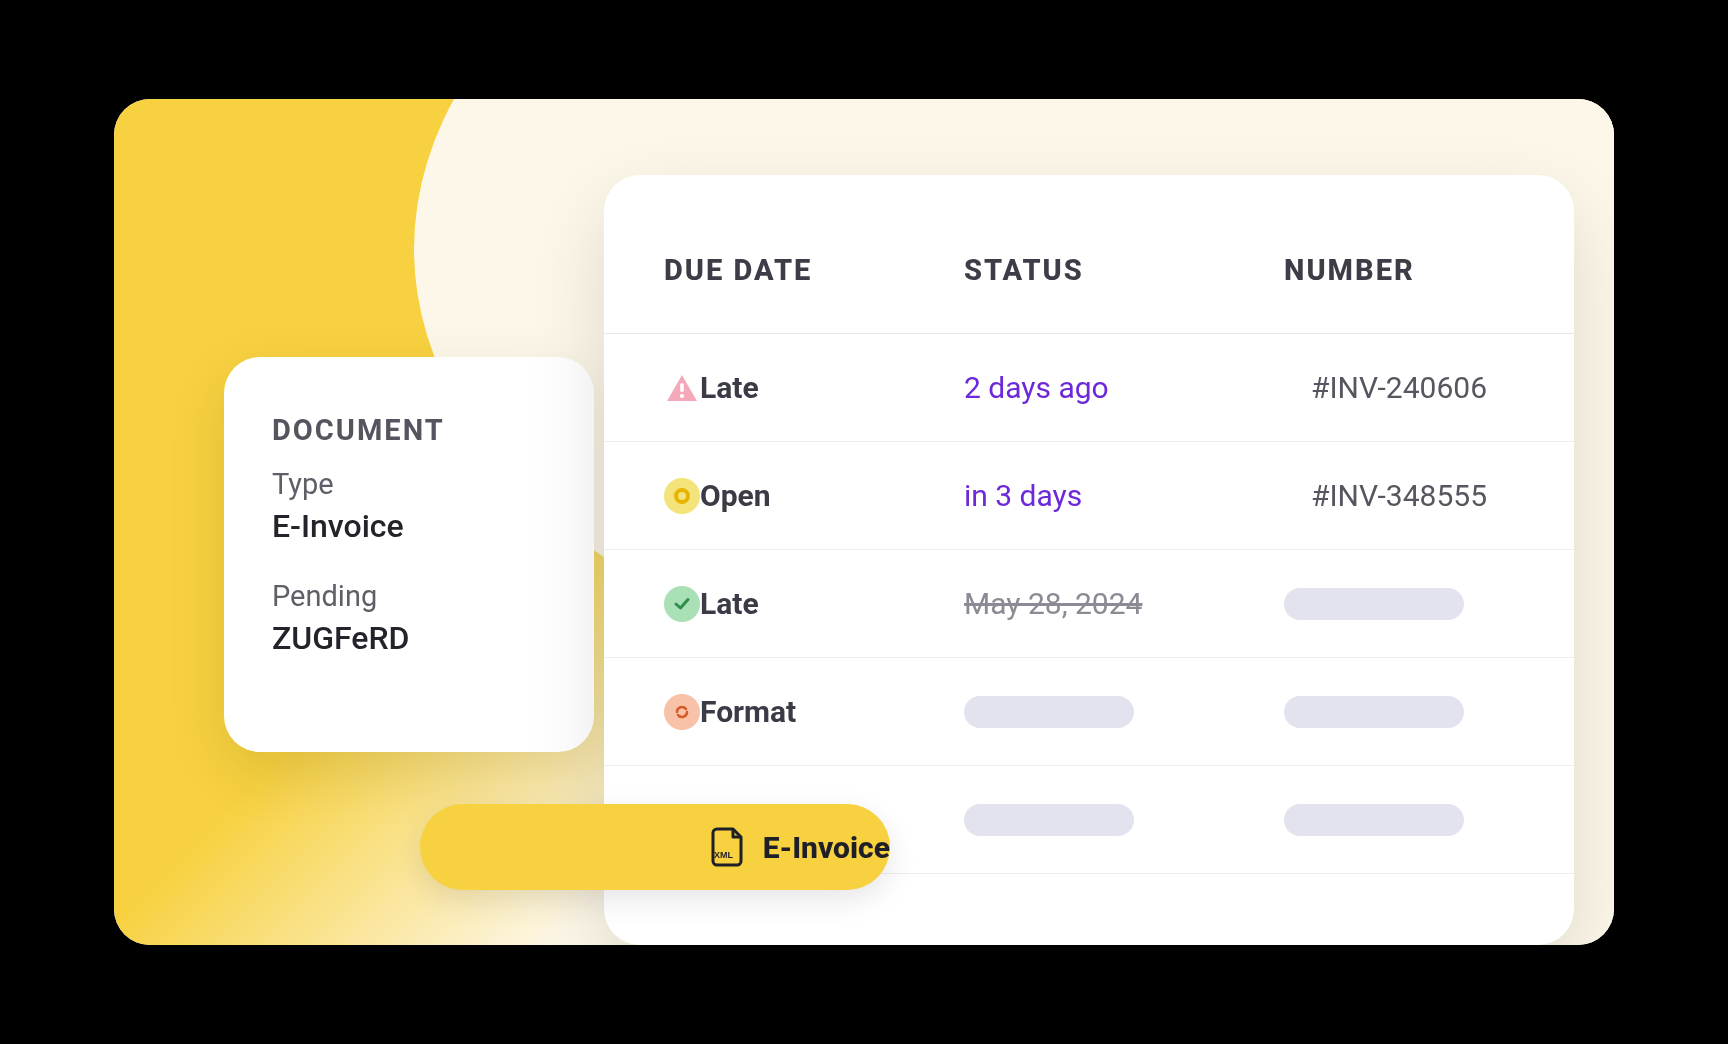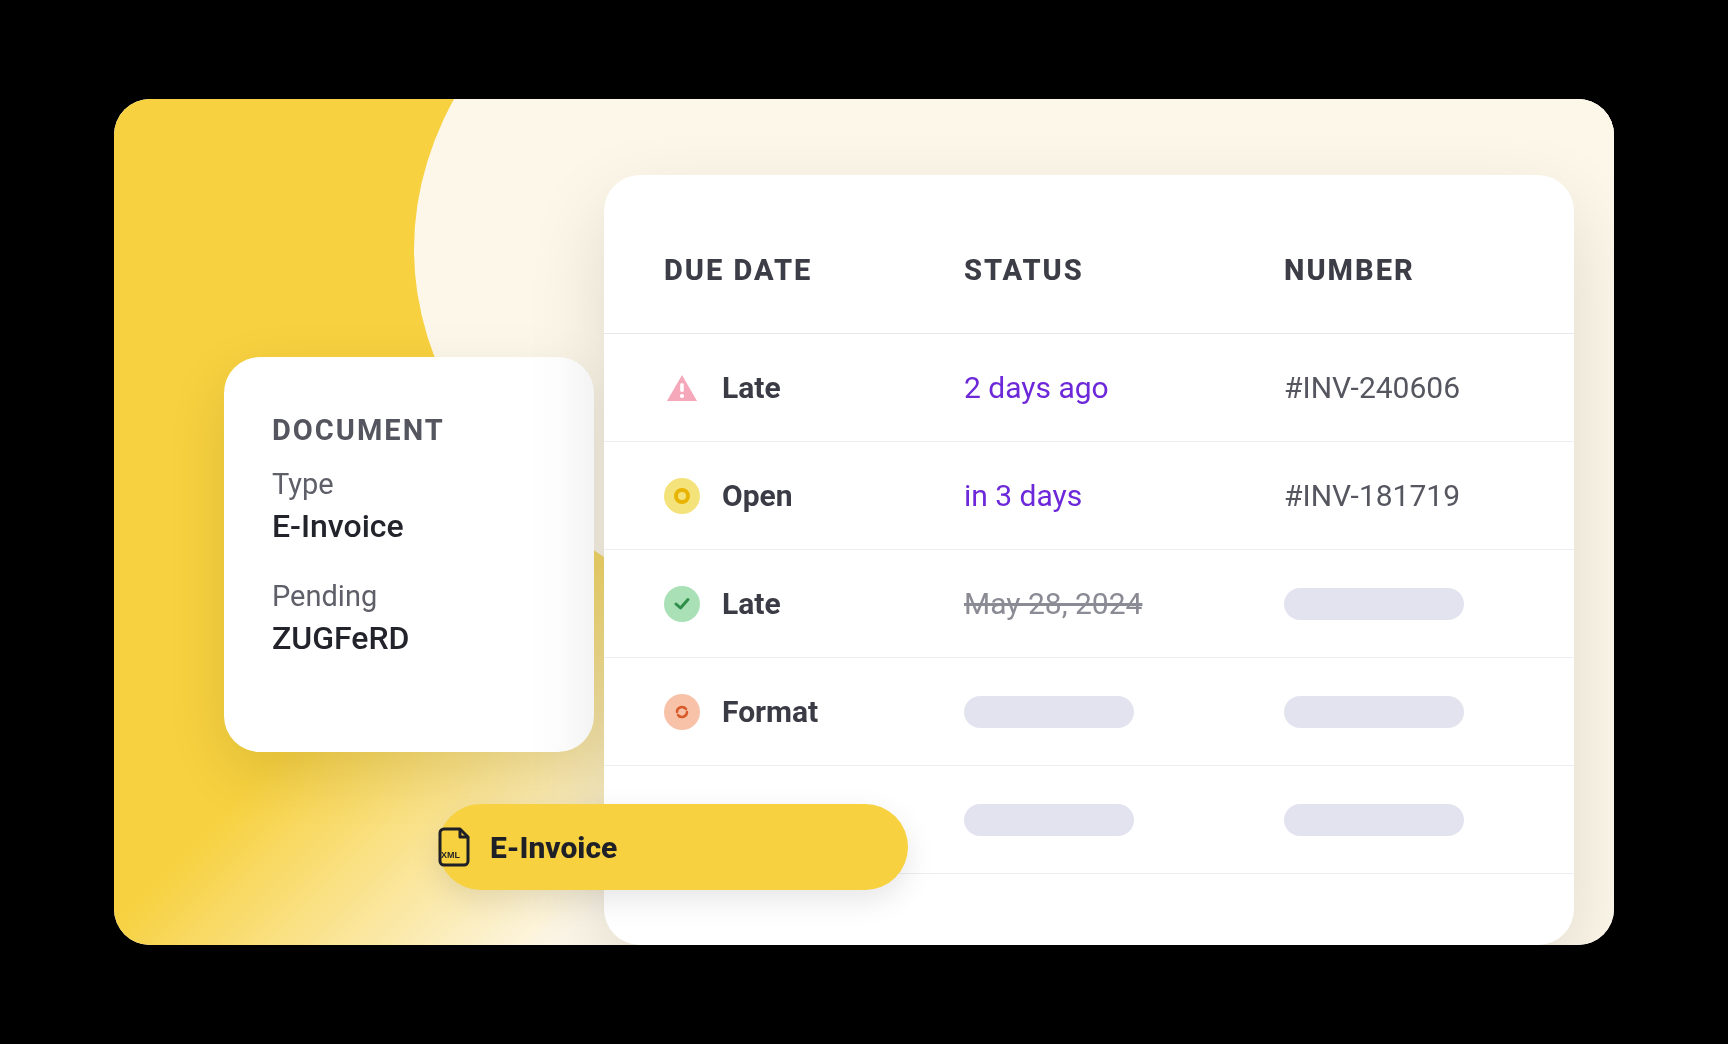--- a/index.html
+++ b/index.html
@@ -91,21 +91,20 @@
     display: grid;
     grid-template-columns: 300px 320px 1fr;
     align-items: center;
     padding: 30px 60px;
     border-bottom: 1px solid #eeeef2;
     min-height: 108px;
   }
   .status-cell {
     display: flex;
     align-items: center;
-    gap: 22px;
   }
   .status-icon {
     width: 36px;
     height: 36px;
     border-radius: 50%;
     display: flex;
     align-items: center;
     justify-content: center;
     flex-shrink: 0;
   }
@@ -118,39 +117,40 @@
     font-size: 30px;
     color: #6d28d9;
   }
   .due-text.struck {
     text-decoration: line-through;
     color: #8a8b94;
   }
   .num-text {
     font-size: 30px;
     color: #55565f;
+    text-align: center;
   }
   .placeholder {
     height: 32px;
     border-radius: 16px;
     background: #e2e3ef;
   }
   .ph-due { width: 170px; }
   .ph-num { width: 180px; }
   .einvoice-btn {
     position: absolute;
-    left: 324px;
+    left: 306px;
     top: 705px;
     width: 470px;
     height: 86px;
     background: #f7d13f;
     border-radius: 44px;
     display: flex;
     align-items: center;
-    justify-content: flex-start;
+    justify-content: flex-end;
     gap: 18px;
     box-shadow: 0 10px 30px rgba(0,0,0,0.10);
     cursor: pointer;
   }
   .einvoice-btn span {
     font-size: 30px;
     font-weight: 800;
     color: #1f2027;
   }
   .icon-late svg, .icon-open svg, .icon-paid svg, .icon-pending svg { display:block; }
@@ -195,21 +195,21 @@
     <div class="trow">
       <div class="status-cell">
         <div class="status-icon icon-open" style="background:#f4e37a;">
           <svg width="18" height="18" viewBox="0 0 18 18">
               <circle cx="9" cy="9" r="6" fill="none" stroke="#e9b400" stroke-width="4"></circle>
             </svg>
         </div>
         <div class="status-text">Open</div>
       </div>
       <div class="due-text">in 3 days</div>
-      <div class="num-text">#INV-181719</div>
+      <div class="num-text">#INV-348555</div>
     </div>
 
     <div class="trow">
       <div class="status-cell">
         <div class="status-icon icon-paid" style="background:#a9e0b5;">
           <svg width="20" height="20" viewBox="0 0 20 20">
               <path d="M4 10 L8.5 14 L16 5.5" fill="none" stroke="#2f8f4a" stroke-width="3" stroke-linecap="round" stroke-linejoin="round"></path>
             </svg>
         </div>
         <div class="status-text">Late</div>

